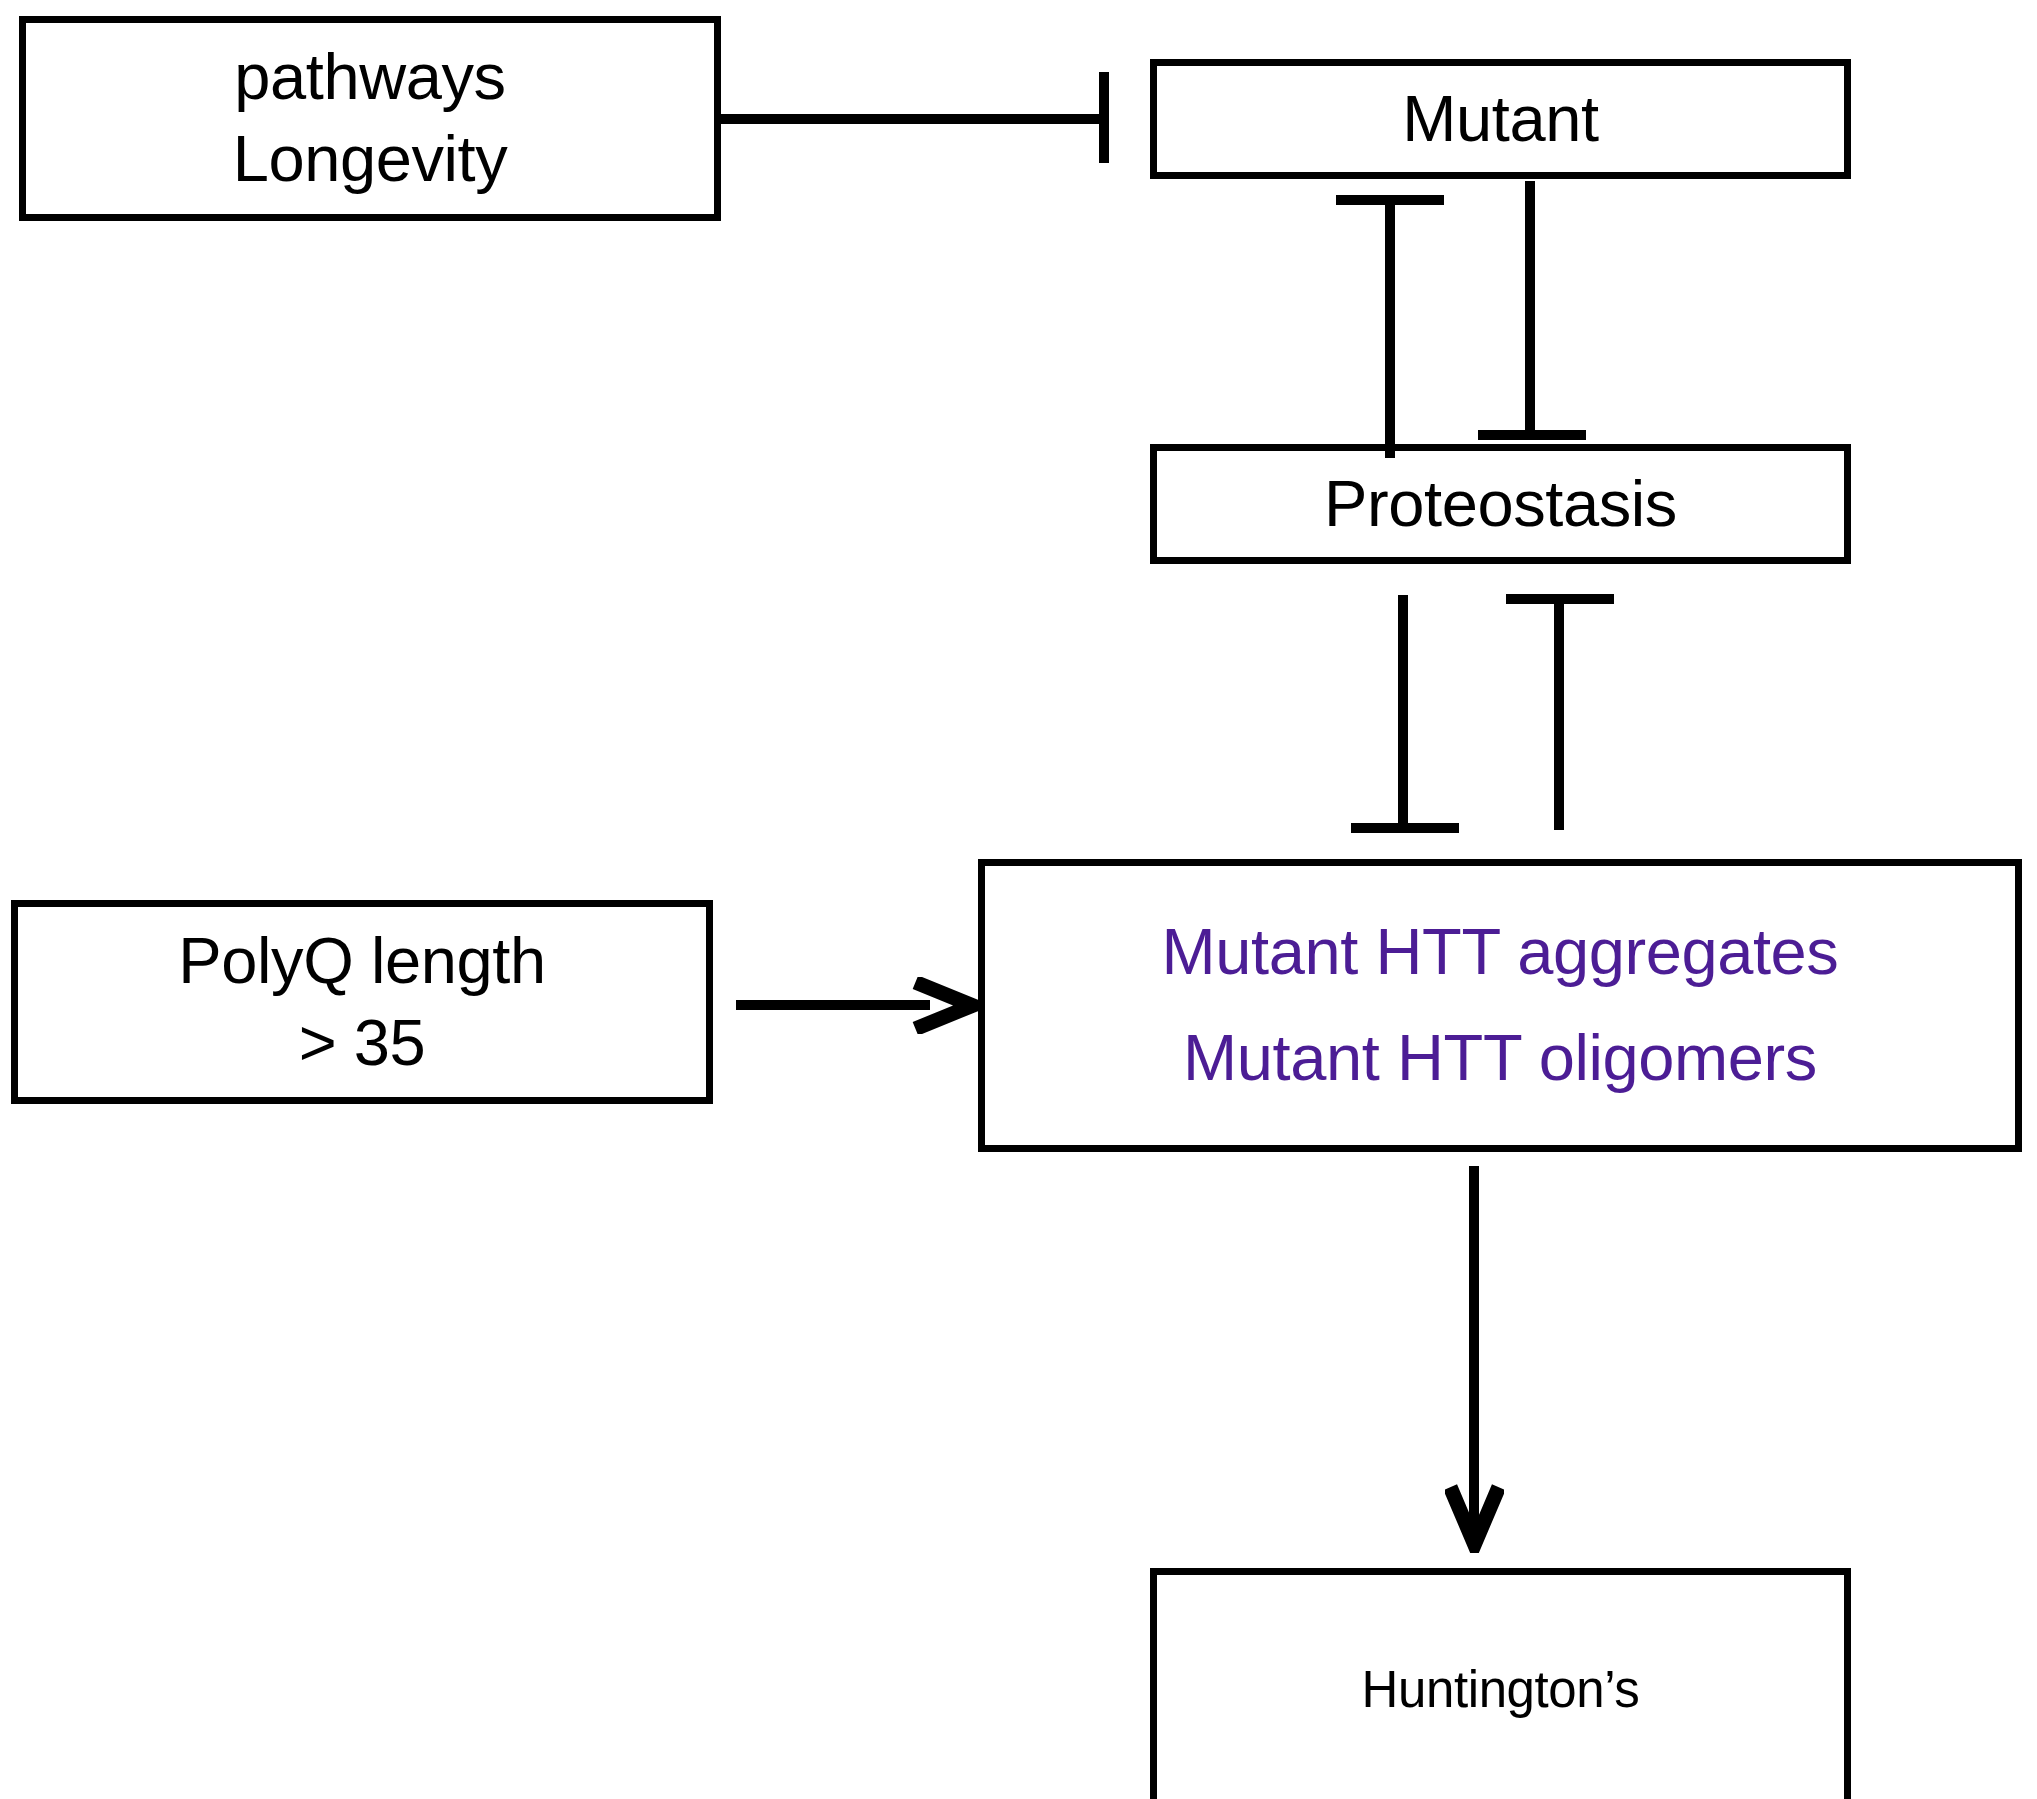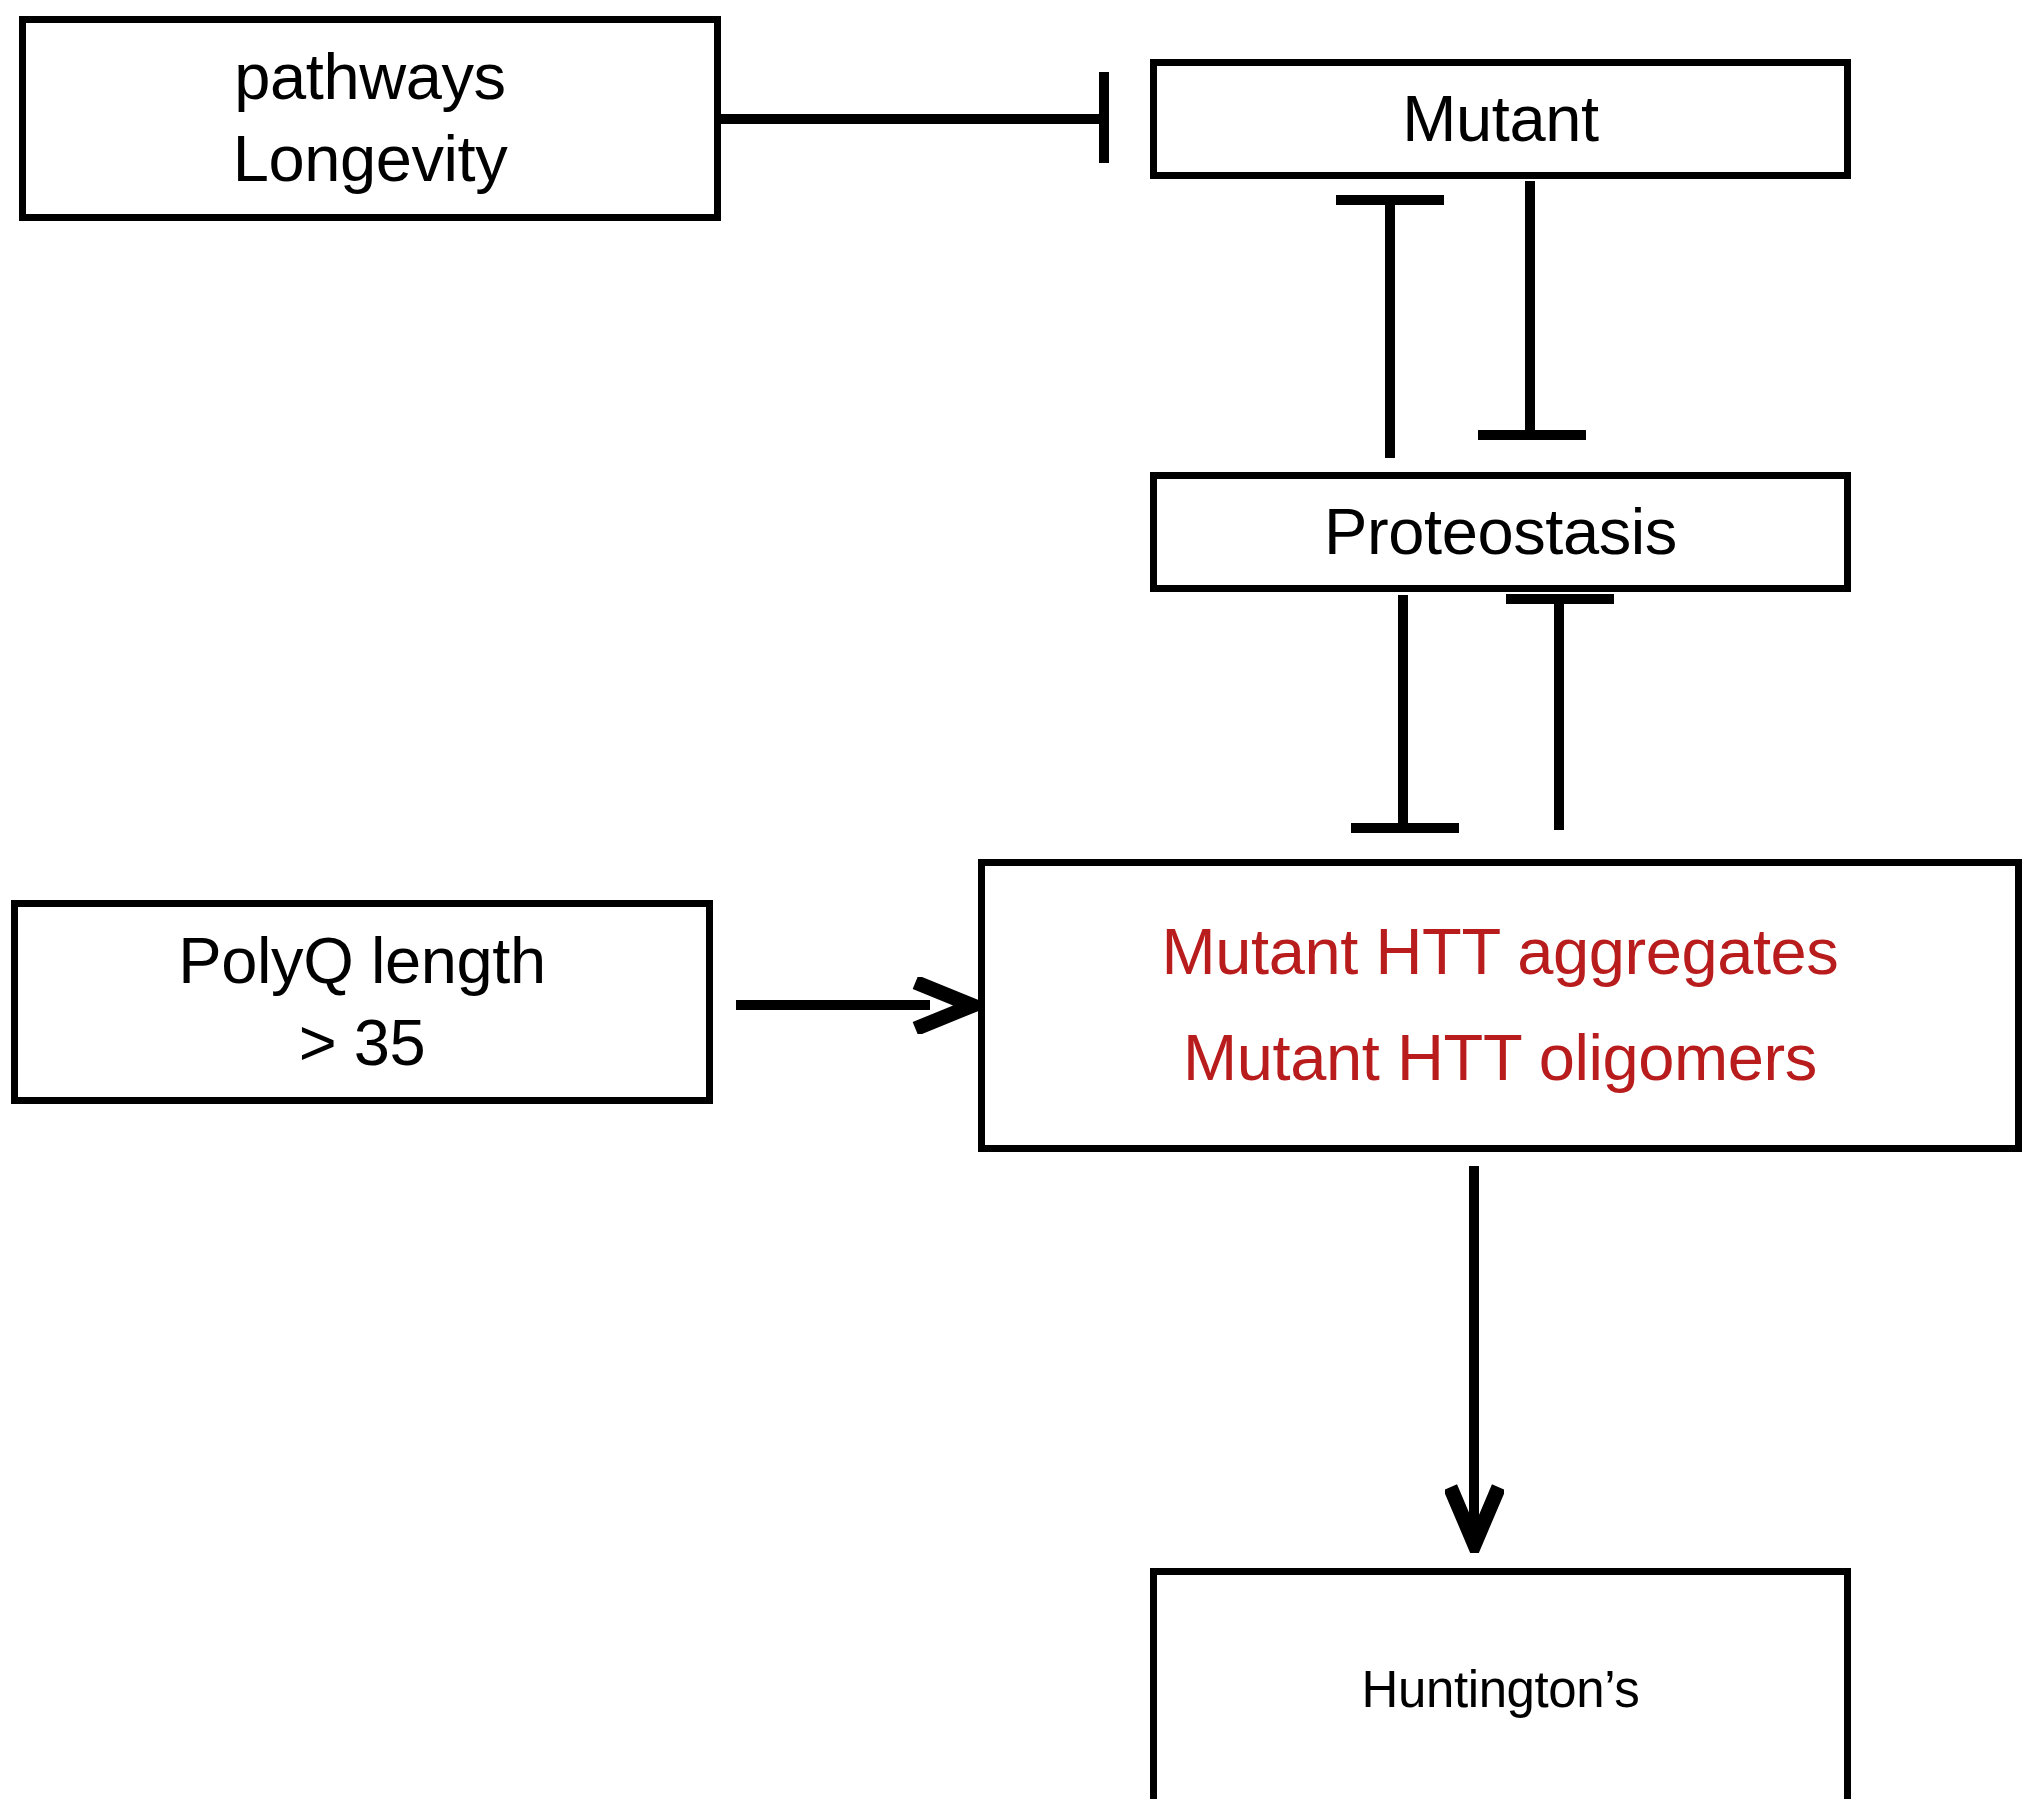--- a/index.html
+++ b/index.html
@@ -26,26 +26,26 @@
     justify-content: center;
     text-align: center;
     color: #000000;
     line-height: 1.18;
     letter-spacing: -0.4px;
   }
   .node .line {
     display: block;
     white-space: nowrap;
   }
-  .node.red-text { color: #b91c1c; }
+  .node.red-text { color: #4c1d95; }
 
   
   #node-longevity { left: 19px;  top: 15.5px;   width: 702px;  height: 205px;  font-size: 65px; }
   #node-aging     { left: 1150px;top: 59px;   width: 701px;  height: 120px;  font-size: 65px; }
-  #node-proteostasis { left: 1150px; top: 472px; width: 701px; height: 120px; font-size: 65px; }
+  #node-proteostasis { left: 1150px; top: 444px; width: 701px; height: 120px; font-size: 65px; }
   #node-polyq     { left: 11px;  top: 900px; width: 702px;  height: 204px;  font-size: 65px; }
   #node-mutant    { left: 978px;top: 859px;  width: 1044px; height: 293px;  font-size: 65px; }
   #node-hd        { left: 1150px;top: 1568px; width: 701px;  height: 245px;  font-size: 51px; }
 
   #node-mutant .line + .line { margin-top: 29px; }
   #node-longevity .line + .line,
   #node-polyq .line + .line,
   #node-hd .line + .line { margin-top: 5.2px; }
 
   

